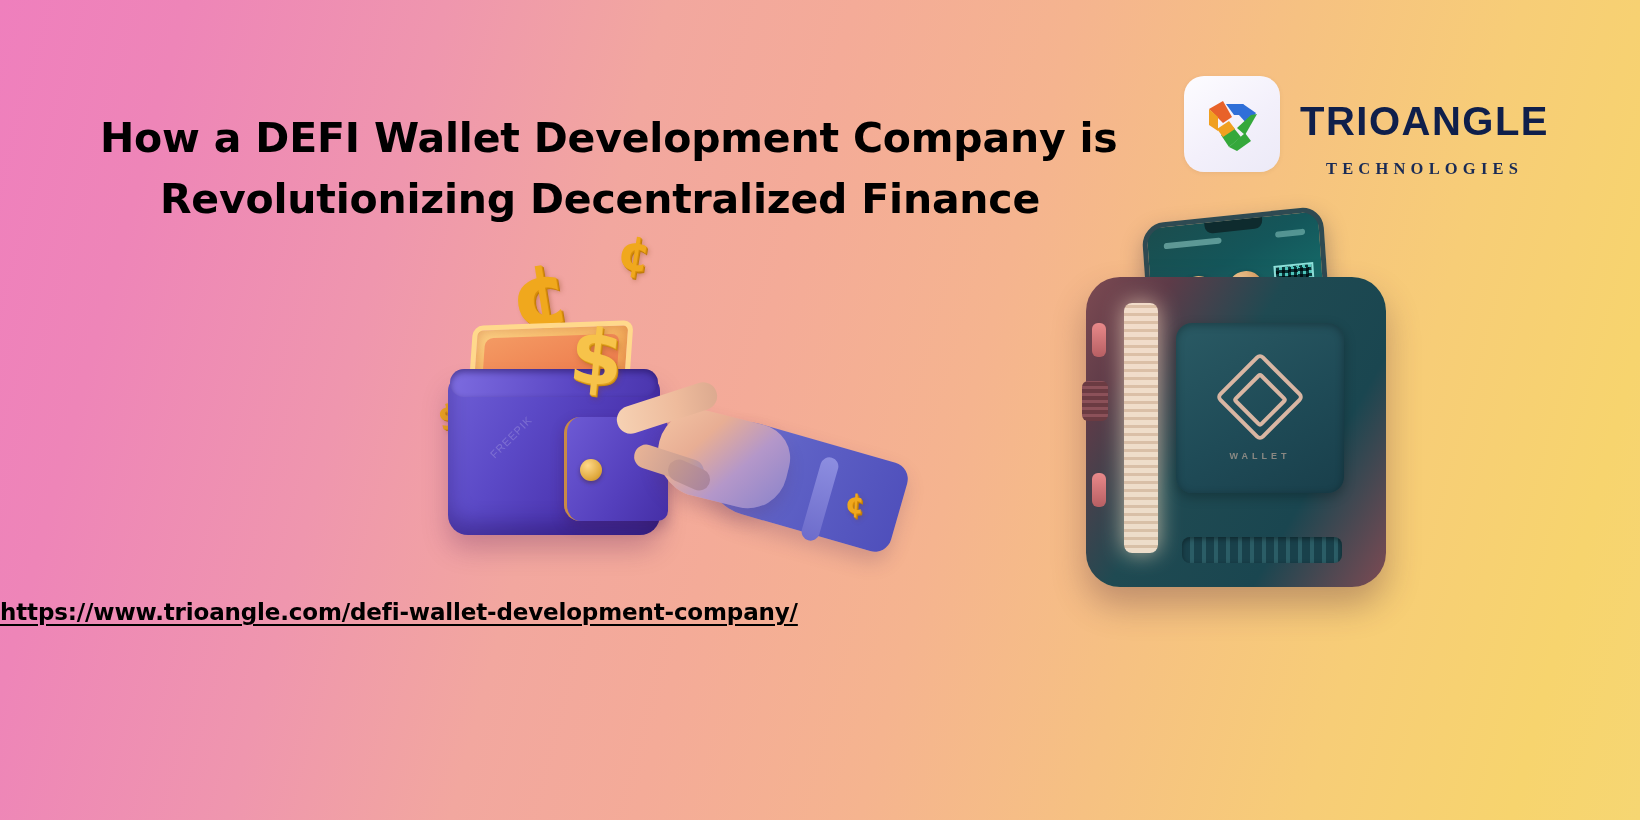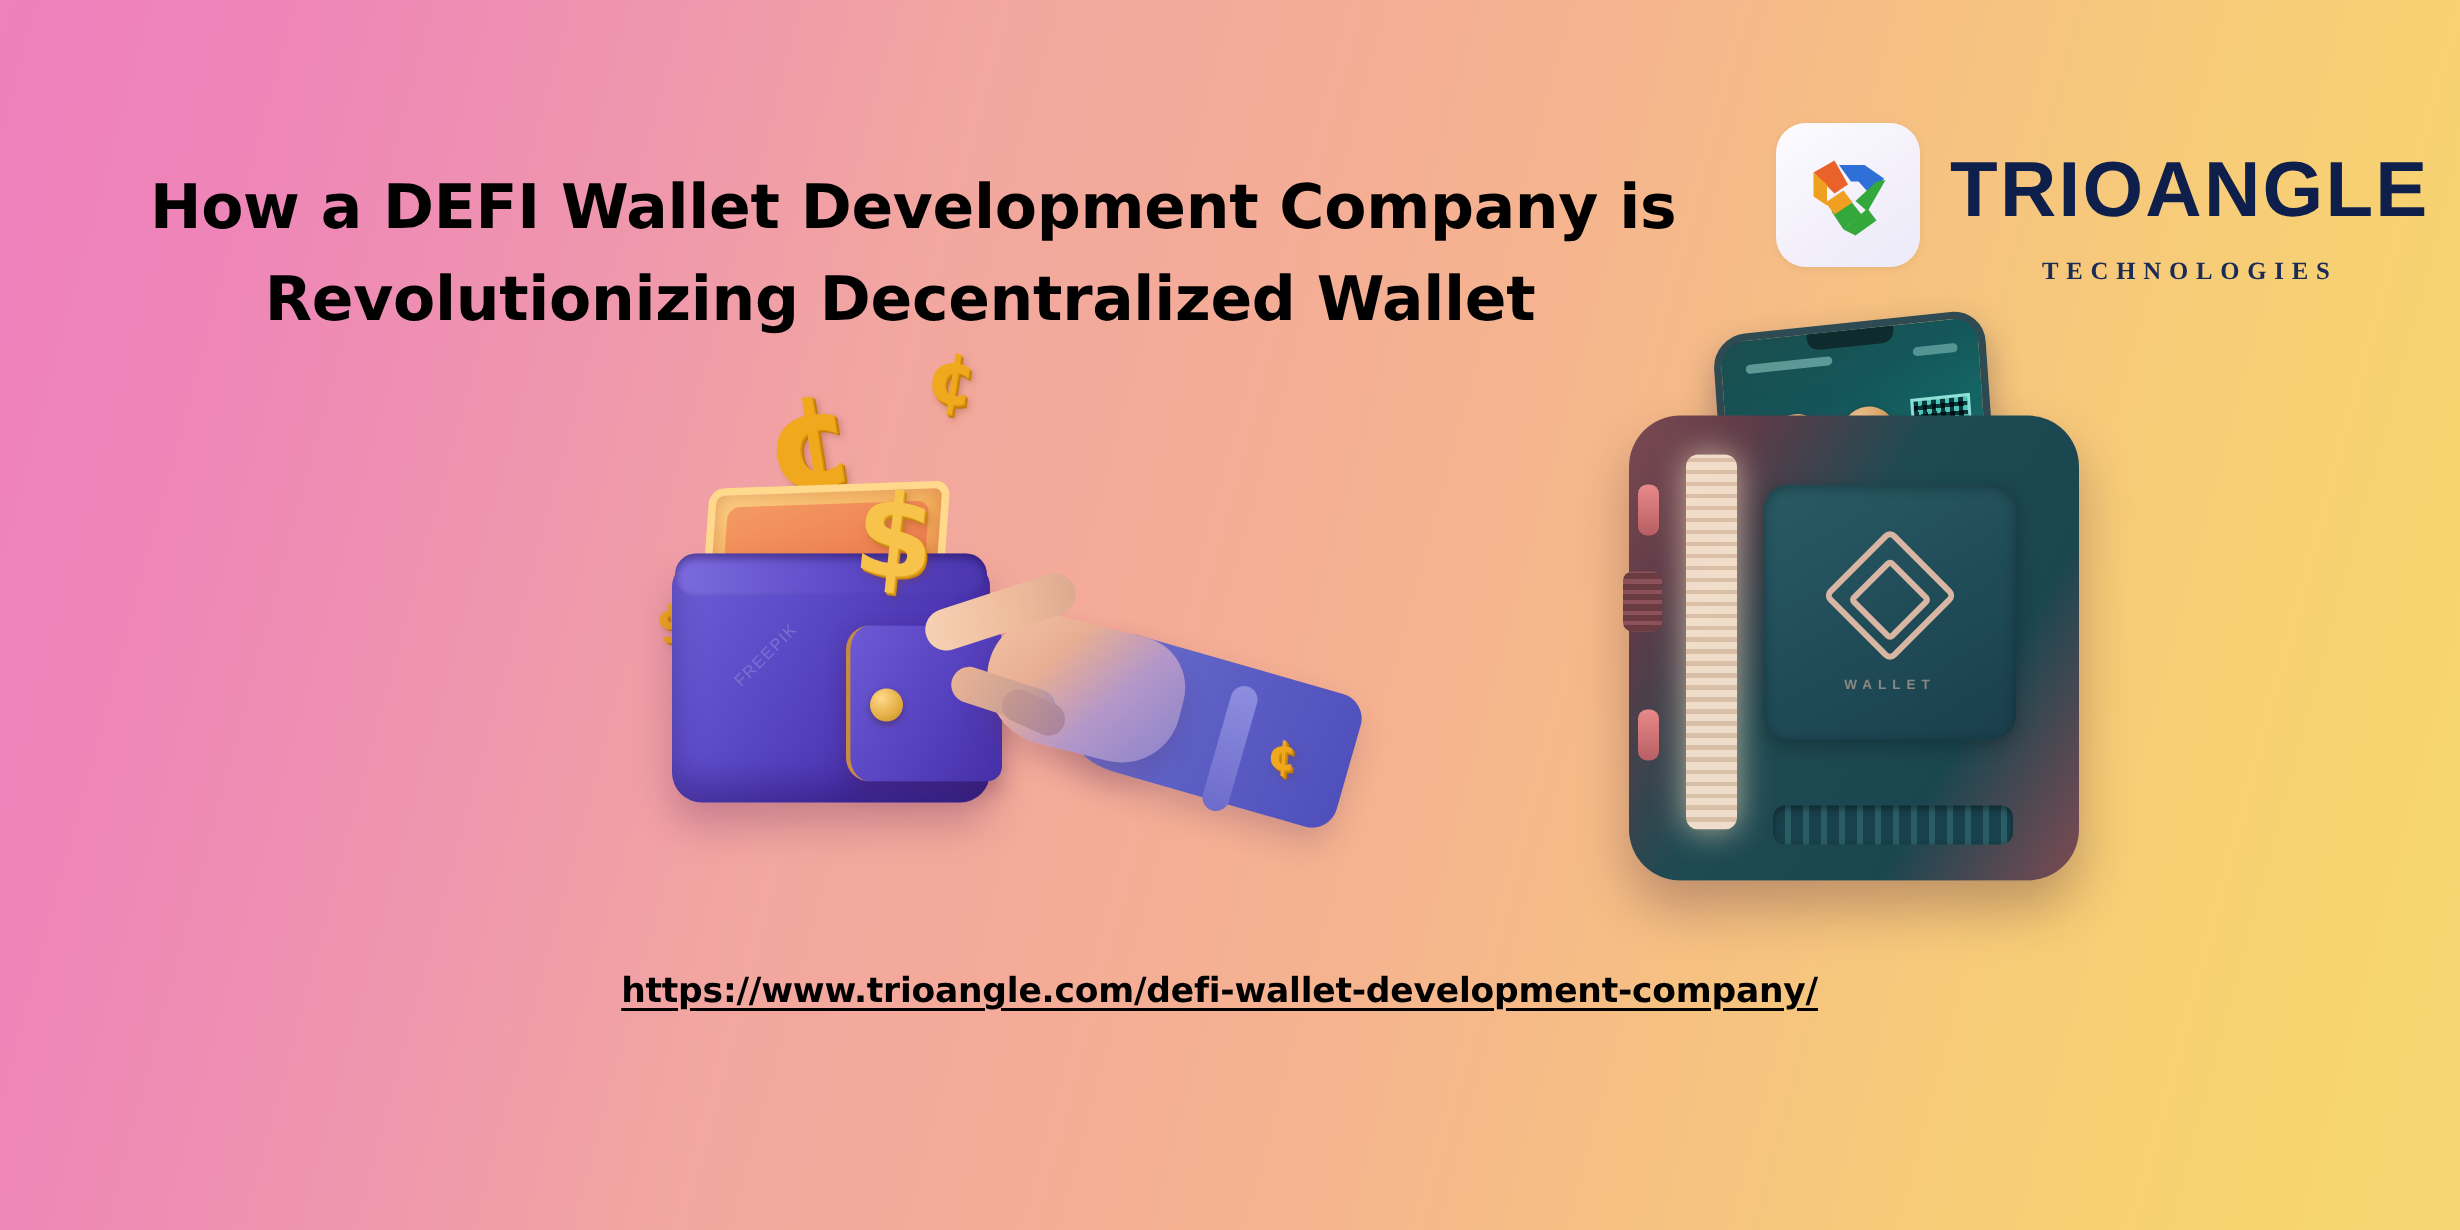--- a/index.html
+++ b/index.html
@@ -41,22 +41,22 @@
     line-height:61px;
     letter-spacing:-0.2px;
     text-align:center;
     white-space:nowrap;
   }
   #headline .line { display:block; }
 
   
   #url-text {
     position:absolute;
-    left:0; top:648px; width:1212px;
-    text-align:right;
+    left:0; top:599px; width:1212px;
+    text-align:left;
     color:#000;
     font-family:"DejaVu Sans", sans-serif;
     font-weight:bold;
     font-size:23px;
     letter-spacing:-0.15px;
     text-decoration:underline;
     text-underline-offset:4px;
     text-decoration-thickness:2px;
     cursor:pointer;
   }
@@ -72,21 +72,21 @@
     border-radius:20px;
     background:linear-gradient(145deg,#fdfcff 0%,#f3f0fb 55%,#eceaf7 100%);
     display:flex; align-items:center; justify-content:center;
     box-shadow:0 1px 4px rgba(120,90,60,.10);
   }
   #logo-text { display:flex; flex-direction:column; align-items:center; }
   #logo-name {
     color:#0f1f4b;
     font-family:"Liberation Sans", sans-serif;
     font-weight:bold;
-    font-size:52px;
+    font-size:40px;
     letter-spacing:1.5px;
     line-height:1;
     margin-top:31px;
   }
   #logo-sub {
     color:#1a2b55;
     font-family:"Liberation Serif", serif;
     font-weight:bold;
     font-size:16.5px;
     letter-spacing:5.2px;
@@ -345,21 +345,21 @@
     background:repeating-linear-gradient(0deg,#6b3b42 0 4px,#8c5159 4px 7px);
   }
 </style>
 </head>
 <body>
 
 <div id="banner">
 
   <h1 id="headline">
     <span class="line">How a DEFI Wallet Development Company is</span>
-    <span class="line">Revolutionizing Decentralized Wallet</span>
+    <span class="line">Revolutionizing Decentralized Finance</span>
   </h1>
 
   <a id="url-text">https://www.trioangle.com/defi-wallet-development-company/</a>
 
   <div id="logo">
     <div id="logo-mark">
       <svg width="62" height="58" viewBox="0 0 62 58">
         <polygon points="8,14 22,6 31,22 22,28" fill="#e8622a"></polygon>
         <polygon points="8,14 8,30 17,36 17,22" fill="#f0a020"></polygon>
         <polygon points="25,9 42,9 50,20 33,20" fill="#2f6fd8"></polygon>

